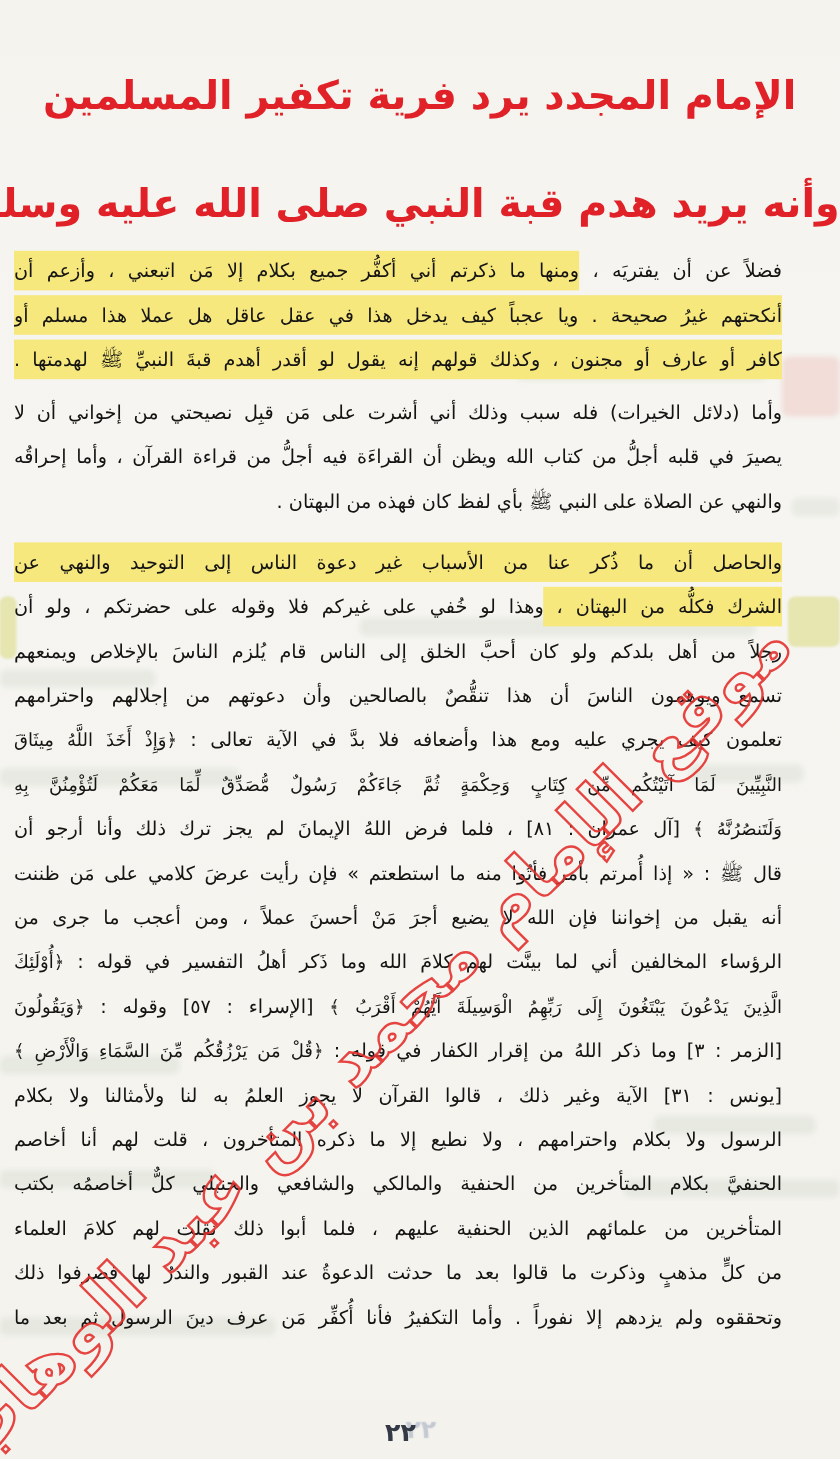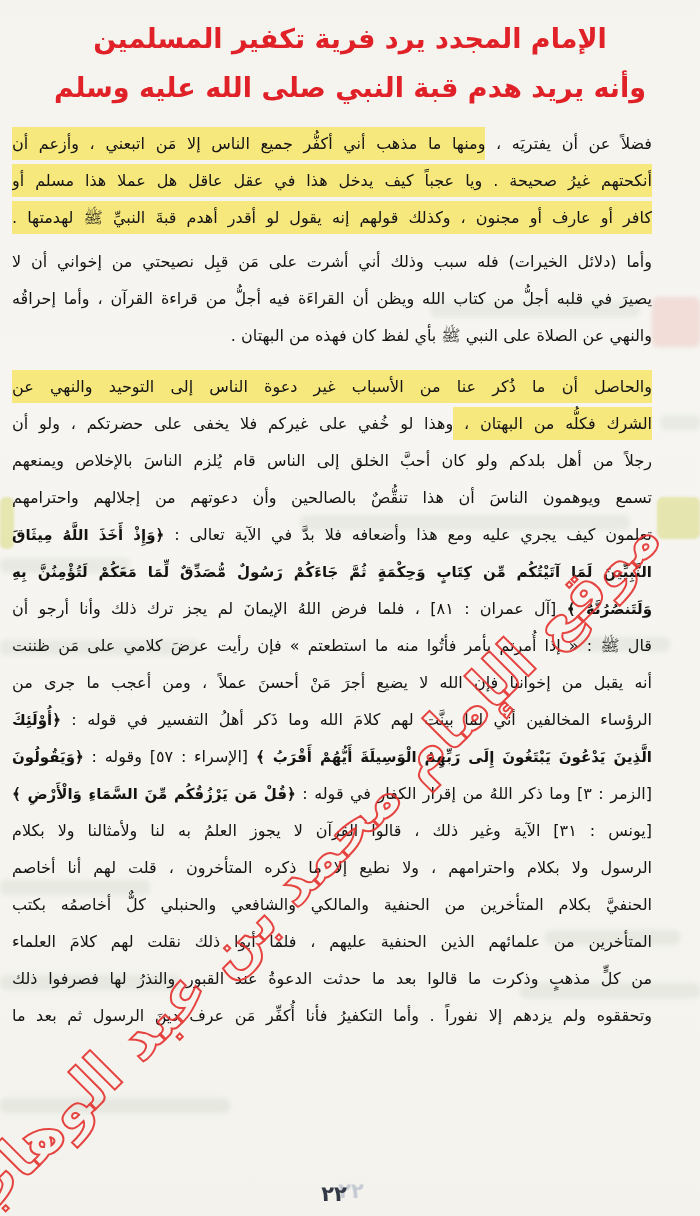--- a/index.html
+++ b/index.html
@@ -3,33 +3,33 @@
 <meta charset="utf-8">
 <style>
   html,body{margin:0;padding:0;background:#e9e8e4;}
   .page{
     position:relative;width:700px;height:1216px;margin:0 auto;overflow:hidden;
     background:linear-gradient(180deg,#f4f3ee 0%,#f6f5f1 30%,#f5f4ef 70%,#f3f2ed 100%);
     font-family:"DejaVu Sans",sans-serif;direction:rtl;
   }
   
   .title{padding-top:14px;text-align:center;font-weight:bold;color:#e02127;}
-  .title .t-line{font-size:27px;line-height:49px;letter-spacing:0;white-space:nowrap;}
+  .title .t-line{font-size:33px;line-height:49px;letter-spacing:0;white-space:nowrap;margin-top:41px;}
   
   .body{position:relative;z-index:2;padding:13px 48px 0 12px;}
   .para{margin:0 0 7px 0;}
   .para.p-last{margin-bottom:0;}
   .para + .para.p-gap{margin-top:14px;}
   .line{
     height:37px;line-height:37px;font-size:16px;color:#151413;
     text-align:justify;text-align-last:justify;overflow:hidden;white-space:normal;
   }
   .line.end{text-align-last:right;}
   .hl{background:#f6e87d;padding:7px 0;box-decoration-break:clone;-webkit-box-decoration-break:clone;}
-  .v{font-weight:bold;font-size:15px;}
+  .v{font-weight:normal;font-size:15px;}
   
   .watermark{
     position:absolute;left:60px;top:735px;width:690px;z-index:5;pointer-events:none;
     transform:rotate(-45deg);transform-origin:center;
     text-align:center;white-space:nowrap;
     font-size:60px;font-weight:bold;letter-spacing:4px;
     color:transparent;-webkit-text-stroke:2px #e4312e;opacity:.9;
   }
   
   .pagenum{
@@ -63,32 +63,32 @@
   <div class="artifact smudge" style="left:520px;top:983px;width:180px;"></div>
   <div class="artifact smudge" style="left:0;top:1098px;width:230px;"></div>
 
   <div class="title">
     <div class="t-line">الإمام المجدد يرد فرية تكفير المسلمين</div>
     <div class="t-line">وأنه يريد هدم قبة النبي صلى الله عليه وسلم</div>
   </div>
 
   <div class="body">
       <div class="para">
-        <div class="line"><span>فضلاً عن أن يفتريَه ، </span><span class="hl">ومنها ما مذهب أني أكفُّر جميع الناس إلا مَن اتبعني ، وأزعم أن</span></div>
+        <div class="line"><span>فضلاً عن أن يفتريَه ، </span><span class="hl">ومنها ما ذكرتم أني أكفُّر جميع بكلام إلا مَن اتبعني ، وأزعم أن</span></div>
         <div class="line"><span class="hl">أنكحتهم غيرُ صحيحة . ويا عجباً كيف يدخل هذا في عقل عاقل هل عملا هذا مسلم أو</span></div>
         <div class="line"><span class="hl">كافر أو عارف أو مجنون ، وكذلك قولهم إنه يقول لو أقدر أهدم قبةَ النبيِّ ﷺ لهدمتها .</span></div>
       </div>
       <div class="para">
         <div class="line"><span>وأما (دلائل الخيرات) فله سبب وذلك أني أشرت على مَن قبِل نصيحتي من إخواني أن لا</span></div>
         <div class="line"><span>يصيرَ في قلبه أجلُّ من كتاب الله ويظن أن القراءَة فيه أجلُّ من قراءة القرآن ، وأما إحراقُه</span></div>
         <div class="line end"><span>والنهي عن الصلاة على النبي ﷺ بأي لفظ كان فهذه من البهتان .</span></div>
       </div>
       <div class="para p-gap p-last">
         <div class="line"><span class="hl">والحاصل أن ما ذُكر عنا من الأسباب غير دعوة الناس إلى التوحيد والنهي عن</span></div>
-        <div class="line"><span class="hl">الشرك فكلُّه من البهتان ، </span><span>وهذا لو خُفي على غيركم فلا يخفى على حضرتكم ، ولو أن</span></div>
+        <div class="line"><span class="hl">الشرك فكلُّه من البهتان ، </span><span>وهذا لو خُفي على غيركم فلا وقوله على حضرتكم ، ولو أن</span></div>
         <div class="line"><span>رجلاً من أهل بلدكم ولو كان أحبَّ الخلق إلى الناس قام يُلزم الناسَ بالإخلاص ويمنعهم</span></div>
         <div class="line"><span>تسمع ويوهمون الناسَ أن هذا تنقُّصٌ بالصالحين وأن دعوتهم من إجلالهم واحترامهم</span></div>
         <div class="line"><span>تعلمون كيف يجري عليه ومع هذا وأضعافه فلا بدَّ في الآية تعالى : </span><span class="v">﴿وَإِذْ أَخَذَ اللَّهُ مِيثَاقَ</span></div>
         <div class="line"><span class="v">النَّبِيِّينَ لَمَا آتَيْتُكُم مِّن كِتَابٍ وَحِكْمَةٍ ثُمَّ جَاءَكُمْ رَسُولٌ مُّصَدِّقٌ لِّمَا مَعَكُمْ لَتُؤْمِنُنَّ بِهِ</span></div>
         <div class="line"><span class="v">وَلَتَنصُرُنَّهُ ﴾</span><span> [آل عمران : ٨١] ، فلما فرض اللهُ الإيمانَ لم يجز ترك ذلك وأنا أرجو أن</span></div>
         <div class="line"><span>قال ﷺ : « إذا أُمرتم بأمر فأتُوا منه ما استطعتم » فإن رأيت عرضَ كلامي على مَن ظننت</span></div>
         <div class="line"><span>أنه يقبل من إخواننا فإن الله لا يضيع أجرَ مَنْ أحسنَ عملاً ، ومن أعجب ما جرى من</span></div>
         <div class="line"><span>الرؤساء المخالفين أني لما بينَّت لهم كلامَ الله وما ذَكر أهلُ التفسير في قوله : </span><span class="v">﴿أُوْلَئِكَ</span></div>
         <div class="line"><span class="v">الَّذِينَ يَدْعُونَ يَبْتَغُونَ إِلَى رَبِّهِمُ الْوَسِيلَةَ أَيُّهُمْ أَقْرَبُ ﴾</span><span> [الإسراء : ٥٧] وقوله : </span><span class="v">﴿وَيَقُولُونَ</span></div>
         <div class="line"><span>[الزمر : ٣] وما ذكر اللهُ من إقرار الكفار في قوله : </span><span class="v">﴿قُلْ مَن يَرْزُقُكُم مِّنَ السَّمَاءِ وَالْأَرْضِ ﴾</span></div>

